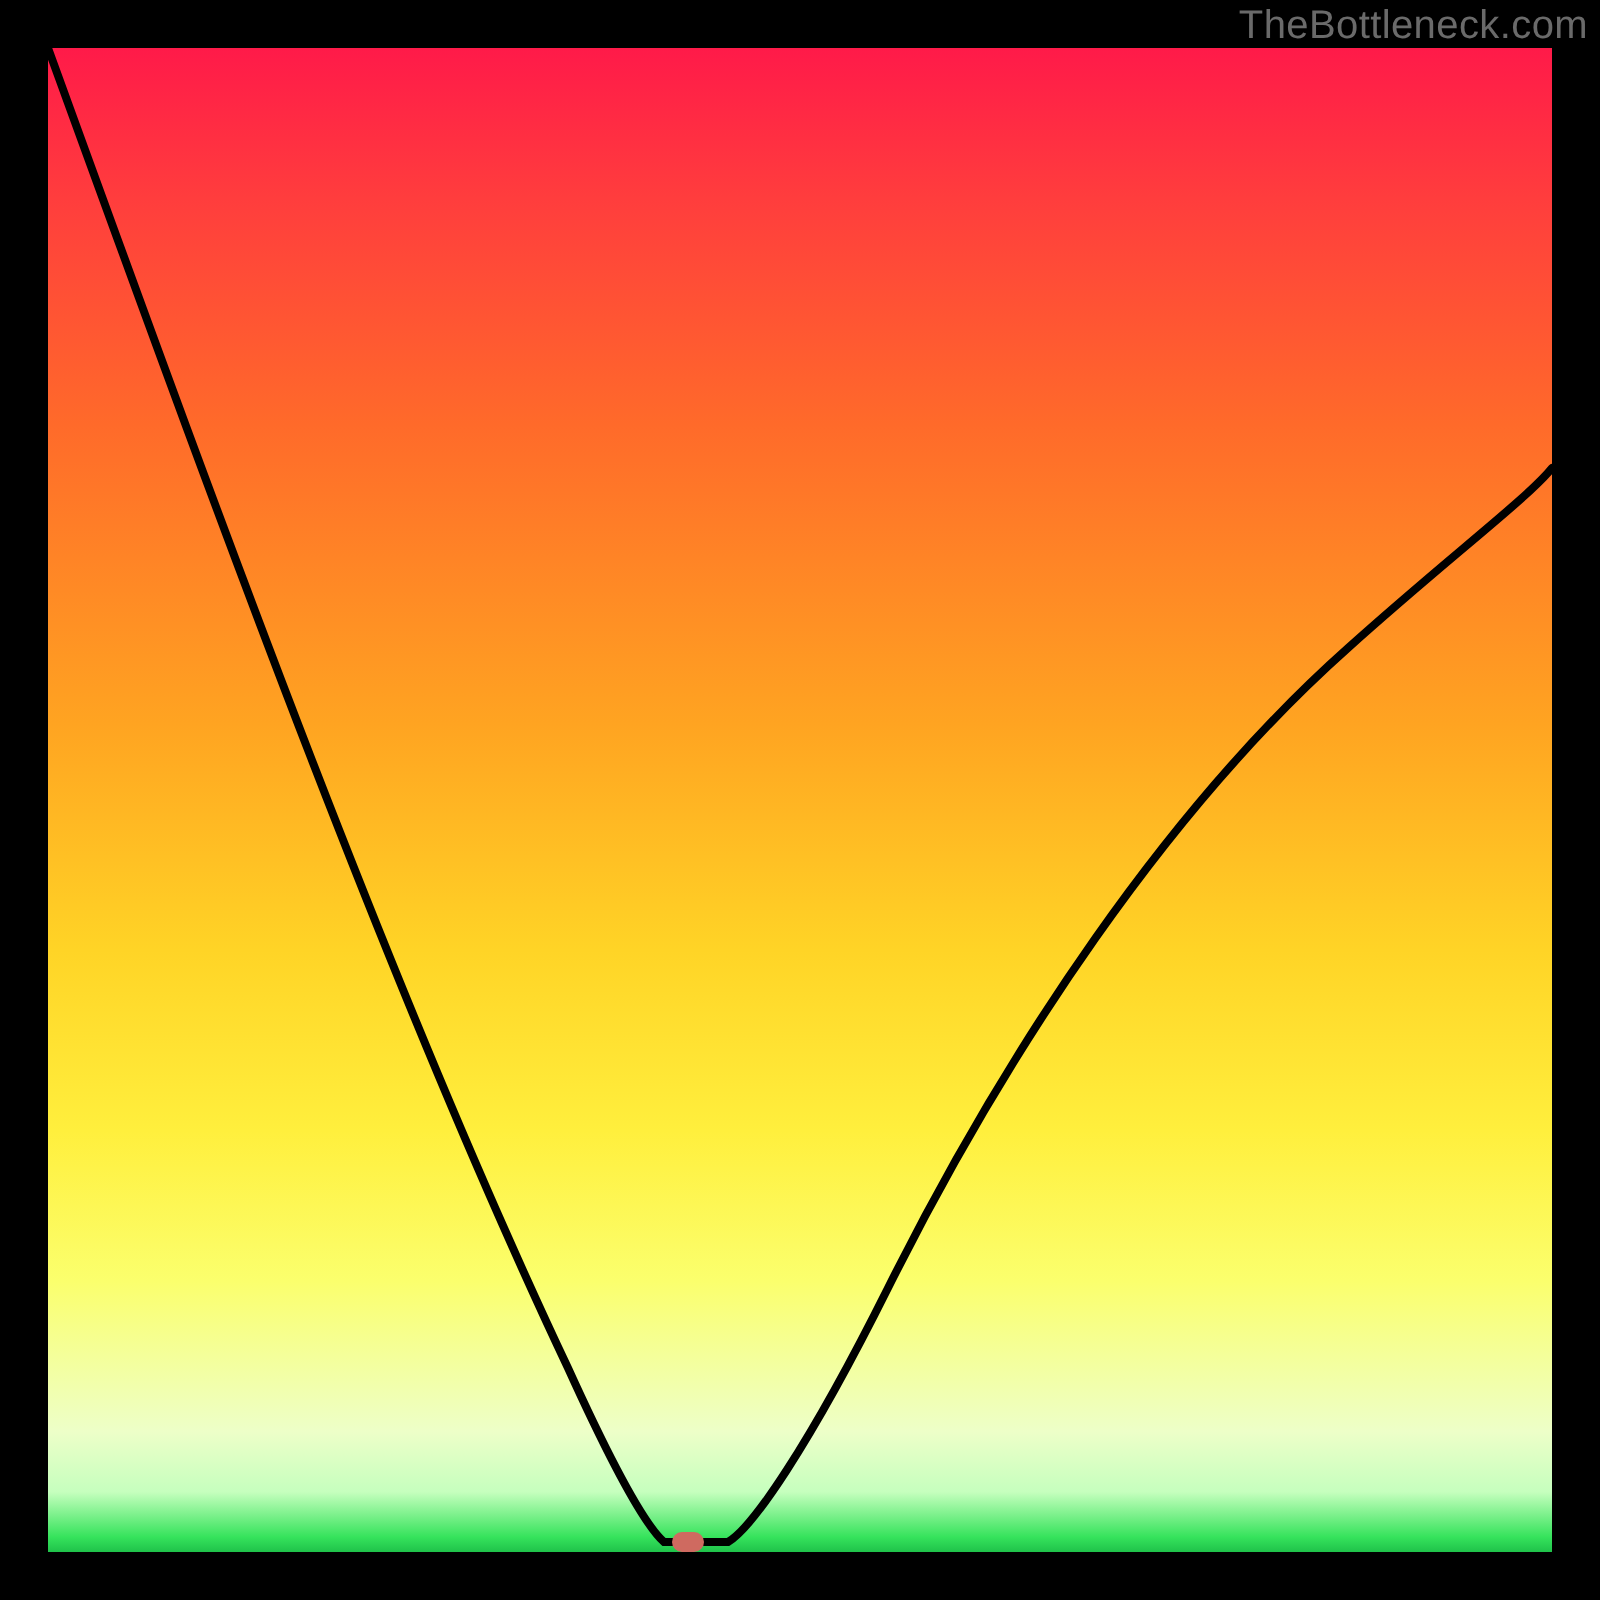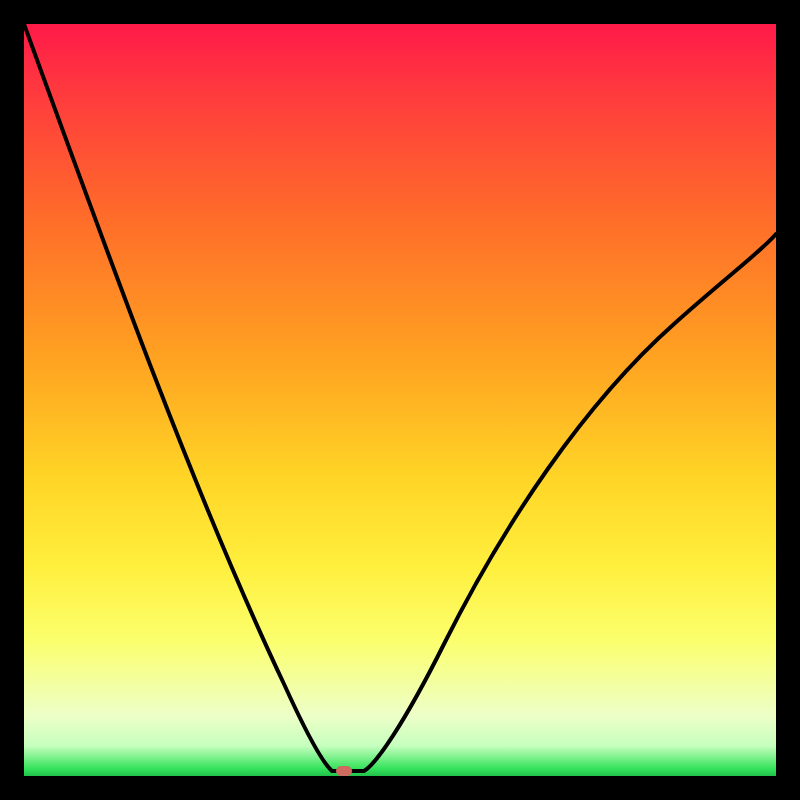--- a/index.html
+++ b/index.html
@@ -71,14 +71,15 @@
                L 340 747
                C 352 740, 380 700, 420 620
                C 480 500, 560 380, 650 300
                C 700 255, 740 225, 752 210" fill="none" stroke="#000" stroke-width="4" stroke-linecap="round"></path>
     </svg>
 
     <div class="marker" style="left:320px;top:747px;background:#cf6a60;"></div>
 
   </div>
 
+  <div class="watermark">TheBottleneck.com</div>
 
 </div>
 
 </body></html>

